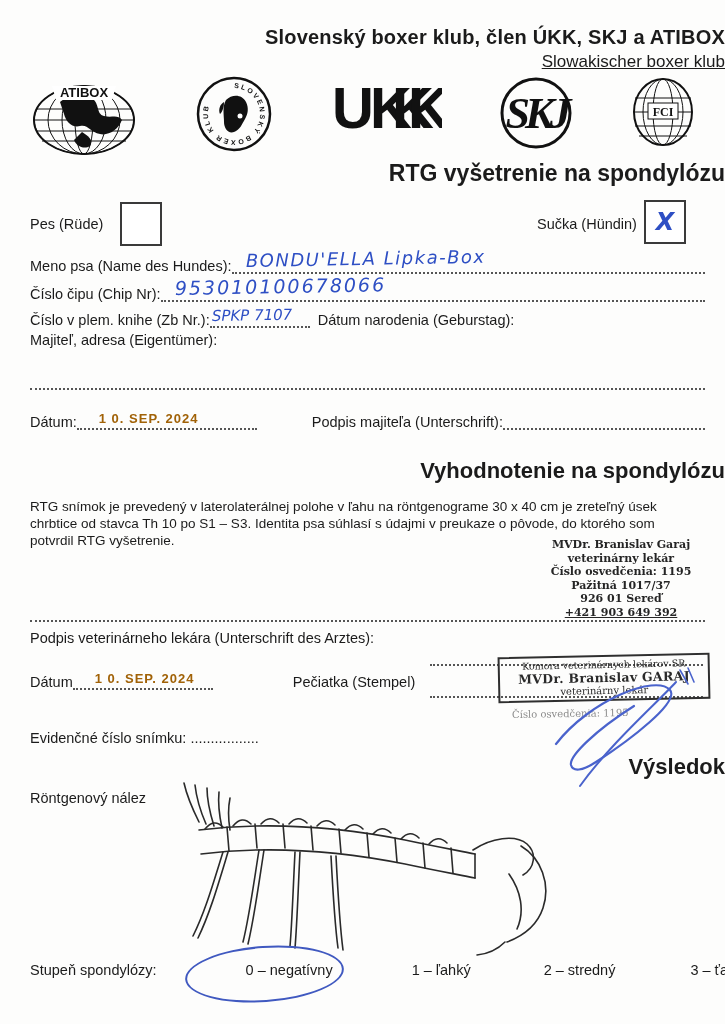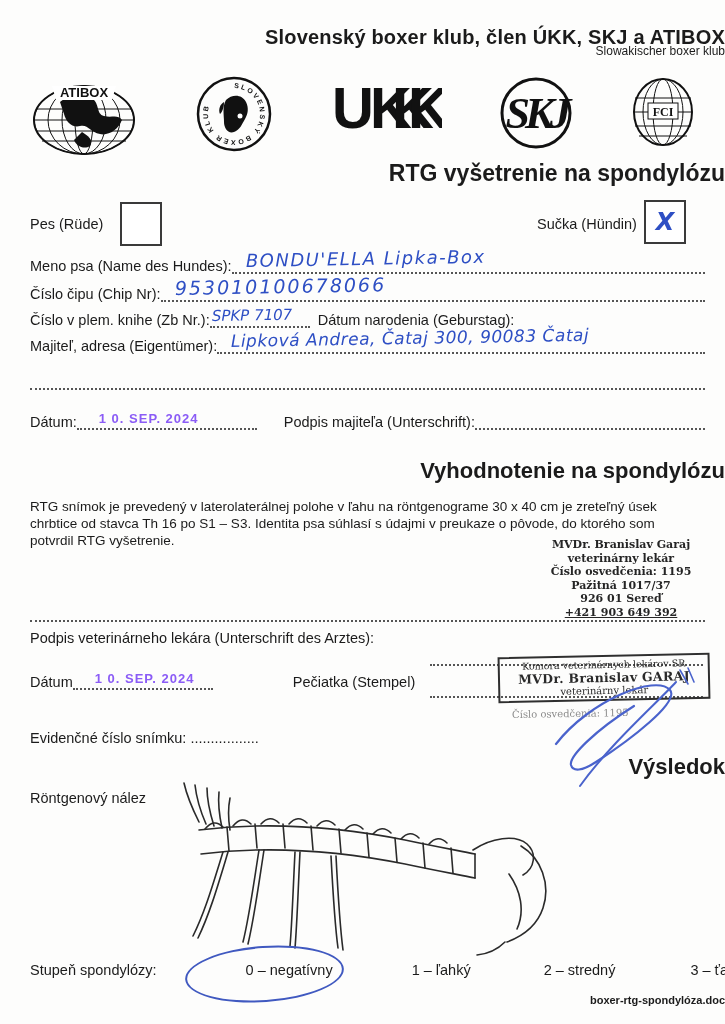--- a/index.html
+++ b/index.html
@@ -2,33 +2,33 @@
 <html><head>
 <meta charset="utf-8">
 <style>
   html,body{margin:0;padding:0;background:#dcdcdc;}
   .page{position:relative;width:725px;height:1024px;margin:0 auto;background:#fdfdfc;
         font-family:"Liberation Sans",sans-serif;color:#1b1b1b;overflow:hidden;
         box-shadow:0 0 6px rgba(0,0,0,.25);}
   .abs{position:absolute;}
   .center{text-align:right;}
   .page-title{left:0;right:0;top:26px;font-size:20px;font-weight:bold;letter-spacing:.2px;}
-  .page-subtitle{left:0;right:0;top:44px;font-size:12px;}
+  .page-subtitle{left:0;right:0;top:52px;font-size:17px;text-decoration:underline;}
   .logo-row{left:0;right:0;top:76px;height:92px;display:flex;align-items:flex-start;
             justify-content:space-between;padding:0 30px;}
   .form-title{left:0;right:0;top:160px;font-size:23px;font-weight:bold;}
   .lbl{font-size:14.5px;white-space:nowrap;}
   .row{position:absolute;left:30px;right:20px;display:flex;align-items:flex-end;}
   .dots{flex:1;border-bottom:2px dotted #555;height:20px;position:relative;min-width:40px;}
   .dots-fixed{border-bottom:2px dotted #555;height:20px;position:relative;}
   .hand{position:absolute;bottom:1px;left:14px;color:#2e4fc4;font-family:"DejaVu Sans",sans-serif;
         font-style:italic;font-weight:500;white-space:nowrap;transform:rotate(-1deg);
         transform-origin:left bottom;}
   .stamp-date{position:absolute;bottom:2px;left:22px;font-size:13px;font-weight:bold;
-        letter-spacing:1px;color:#8b5cf6;white-space:nowrap;}
+        letter-spacing:1px;color:#a16207;white-space:nowrap;}
   .checkbox{width:38px;height:40px;border:2px solid #3a3a3a;display:flex;align-items:center;
         justify-content:center;background:#fff;}
   .check-x{color:#2e4fc4;font-size:24px;font-weight:bold;font-family:"DejaVu Sans",sans-serif;
         font-style:italic;}
   .sec-head{left:0;right:0;font-size:22px;font-weight:bold;}
   .para{left:30px;width:660px;font-size:13.5px;line-height:17px;}
   .vet-stamp{width:210px;text-align:center;font-family:"DejaVu Serif",serif;font-weight:bold;
         font-size:11px;line-height:13.5px;color:#252525;}
   .stamp-box{width:204px;border:2px solid #2f2f2f;text-align:center;padding:2px 2px 3px;
         transform:rotate(-1.2deg);font-family:"DejaVu Serif",serif;color:#2a2a2a;background:transparent;}
@@ -133,38 +133,35 @@
   <div class="row" style="top:306px;">
     <span class="lbl">Číslo v plem. knihe (Zb Nr.):</span>
     <span class="dots-fixed" style="width:100px;">
       <span class="hand" style="font-size:15px;left:2px;">SPKP 7107</span>
     </span>
     <span class="lbl" style="margin-left:8px;">Dátum narodenia (Geburstag):</span>
   </div>
 
   <div class="row" style="top:332px;">
     <span class="lbl">Majiteľ, adresa (Eigentümer):</span>
-    <span class="dots">
-      <span class="hand" style="font-size:17px;letter-spacing:.5px;">Lipková Andrea, Čataj 300, 90083 Čataj</span>
-    </span>
   </div>
 
   <div class="abs" style="left:30px;right:20px;top:368px;border-bottom:2px dotted #555;height:20px;"></div>
 
   <div class="row" style="top:408px;">
     <span class="lbl">Dátum:</span>
     <span class="dots-fixed" style="width:180px;">
       <span class="stamp-date">1 0. SEP. 2024</span>
     </span>
-    <span class="lbl" style="margin-left:27px;">Podpis majiteľa (Unterschrift):</span>
+    <span class="lbl" style="margin-left:55px;">Podpis majiteľa (Unterschrift):</span>
     <span class="dots"></span>
   </div>
 
   <div class="abs center sec-head" style="top:458px;">Vyhodnotenie na spondylózu</div>
-  <div class="abs para" style="top:498px;">RTG snímok je prevedený v laterolaterálnej polohe v ľahu na röntgenograme 30 x 40 cm je zreteľný úsek chrbtice od stavca Th 16 po S1 – S3. Identita psa súhlasí s údajmi v preukaze o pôvode, do ktorého som potvrdil RTG vyšetrenie.</div>
+  <div class="abs para" style="top:498px;">RTG snímok je prevedený v laterolaterálnej polohe v ľahu na röntgenograme 30 x 40 cm je zreteľný úsek chrbtice od stavca Th 10 po S1 – S3. Identita psa súhlasí s údajmi v preukaze o pôvode, do ktorého som potvrdil RTG vyšetrenie.</div>
 
   <div class="abs vet-stamp" style="left:516px;top:538px;">
     <div>MVDr. Branislav Garaj</div>
     <div>veterinárny lekár</div>
     <div>Číslo osvedčenia: 1195</div>
     <div>Pažitná 1017/37</div>
     <div>926 01 Sereď</div>
     <div style="text-decoration:underline;">+421 903 649 392</div>
   </div>
 
@@ -250,15 +247,14 @@
   <div class="abs circle-mark" style="left:185px;top:946px;width:155px;height:52px;"></div>
   <div class="abs grade-row" style="top:962px;">
     <span class="lbl">Stupeň spondylózy:</span>
     <span class="grade-item" style="margin-left:58px;">0 – negatívny</span>
     <span class="grade-item" style="margin-left:48px;">1 – ľahký</span>
     <span class="grade-item" style="margin-left:42px;">2 – stredný</span>
     <span class="grade-item" style="margin-left:44px;">3 – ťažký</span>
     <span class="grade-item" style="margin-left:42px;">4 – veľmi ťažký</span>
   </div>
 
-  <div class="abs center footer" style="top:994px;">boxer-rtg-spondylóza.doc</div>
 
 </div>
 
 </body></html>

